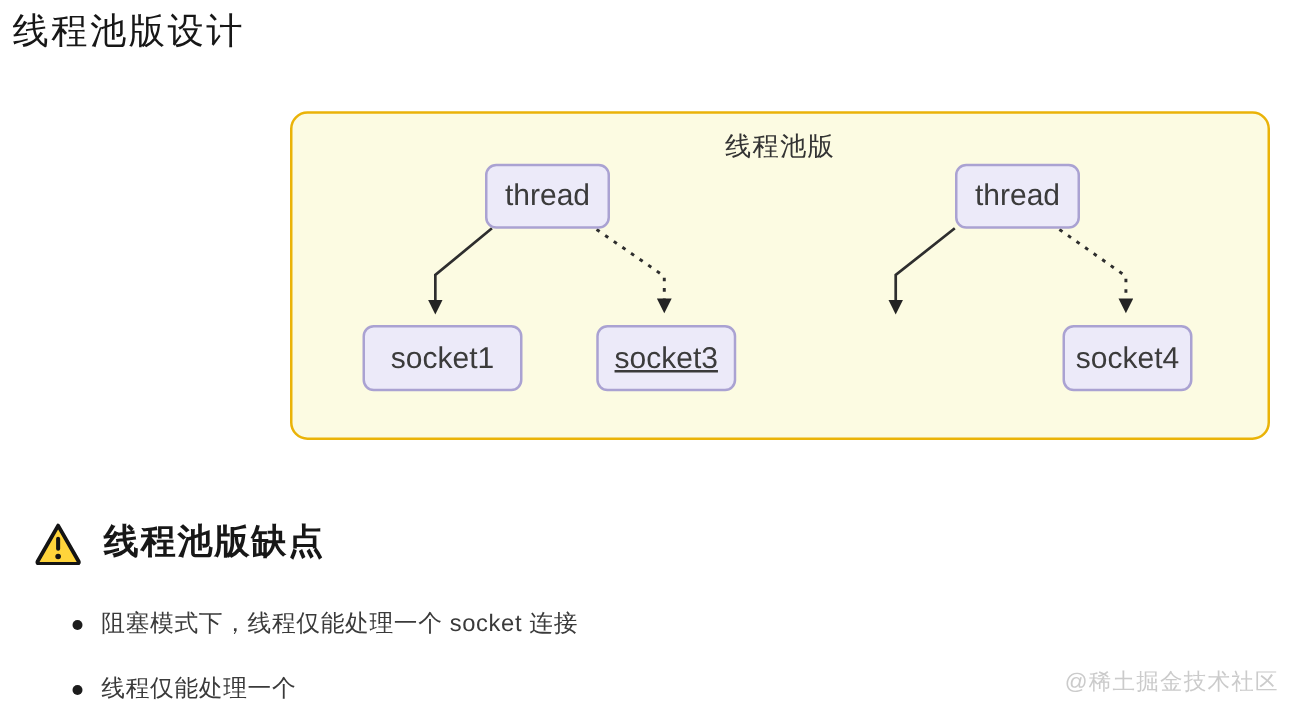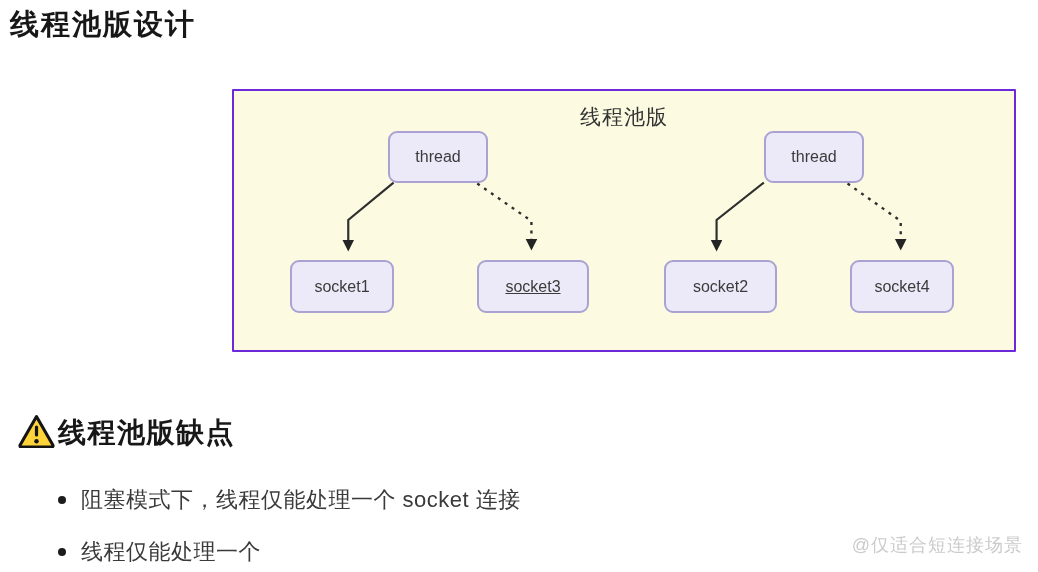--- a/index.html
+++ b/index.html
@@ -13,34 +13,34 @@
     width: 1038px;
     height: 572px;
     background: #ffffff;
     overflow: hidden;
   }
   .page-title {
     position: absolute;
     left: 10px;
     top: 5px;
     font-size: 29px;
-    font-weight: bold;
+    font-weight: normal;
     letter-spacing: 2px;
     color: #171717;
   }
   
   .diagram {
     position: absolute;
     left: 232px;
     top: 89px;
     width: 784px;
     height: 263px;
     background: #fcfbe2;
-    border: 2px solid #6d28d9;
-    border-radius: 1px;
+    border: 2px solid #eab308;
+    border-radius: 14px;
   }
   .diagram-title {
     position: absolute;
     top: 12px;
     left: 0;
     right: 0;
     text-align: center;
     font-size: 21px;
     letter-spacing: 1px;
     color: #333333;
@@ -52,55 +52,55 @@
     height: 100%;
   }
   .node {
     position: absolute;
     display: flex;
     align-items: center;
     justify-content: center;
     background: #eceaf9;
     border: 2px solid #aaa2d2;
     border-radius: 9px;
-    font-size: 16px;
+    font-size: 24px;
     color: #3b3b3b;
   }
   .node-thread-1 { left: 154px; top: 40px;  width: 100px; height: 52px; }
   .node-thread-2 { left: 530px; top: 40px;  width: 100px; height: 52px; }
-  .node-socket1  { left: 56px;  top: 169px; width: 104px; height: 53px; }
+  .node-socket1  { left: 56px;  top: 169px; width: 128px; height: 53px; }
   .node-socket3  { left: 243px; top: 169px; width: 112px; height: 53px; text-decoration: underline; }
   .node-socket2  { left: 430px; top: 169px; width: 113px; height: 53px; }
   .node-socket4  { left: 616px; top: 169px; width: 104px; height: 53px; }
   
   .warn-heading {
     position: absolute;
-    left: 18px;
+    left: 28px;
     top: 414px;
     display: flex;
-    align-items: flex-start;
-    gap: 3px;
+    align-items: flex-end;
+    gap: 18px;
   }
   .warn-icon { display: block; }
   .warn-title {
     font-size: 28px;
     font-weight: bold;
     letter-spacing: 1.5px;
     color: #171717;
   }
   .bullets {
     position: absolute;
     left: 56px;
     top: 487px;
     list-style: none;
   }
   .bullets li {
     position: relative;
     padding-left: 25px;
-    font-size: 22px;
+    font-size: 19px;
     line-height: 26px;
     letter-spacing: 0.5px;
     color: #3a3a3a;
     margin-bottom: 26px;
   }
   .bullets li::before {
     content: "";
     position: absolute;
     left: 2px;
     top: 9px;
@@ -142,34 +142,33 @@
     </svg>
 
     <div class="node node-thread-1">thread</div>
 
     <div class="node node-thread-2">thread</div>
 
     <div class="node node-socket1">socket1</div>
 
     <div class="node node-socket3">socket3</div>
 
-    <div class="node node-socket2">socket2</div>
 
     <div class="node node-socket4">socket4</div>
   </div>
 
   <div class="warn-heading">
     <svg class="warn-icon" width="37" height="34" viewBox="0 0 24 22">
       <path d="M12 1.6 L22.6 20.1 a0.9 0.9 0 0 1 -0.78 1.35 H2.18 a0.9 0.9 0 0 1 -0.78 -1.35 Z" fill="#ffd43b" stroke="#141414" stroke-width="2" stroke-linejoin="round"></path>
       <rect x="10.95" y="7.4" width="2.1" height="7.2" rx="1.05" fill="#141414"></rect>
       <circle cx="12" cy="17.6" r="1.45" fill="#141414"></circle>
     </svg>
     <h2 class="warn-title">线程池版缺点</h2>
   </div>
 
   <ul class="bullets">
     <li>阻塞模式下，线程仅能处理一个 socket 连接</li>
     <li>线程仅能处理一个</li>
   </ul>
 
-  <div class="watermark">@仅适合短连接场景</div>
+  <div class="watermark">@稀土掘金技术社区</div>
 
 </div>
 
 </body></html>

